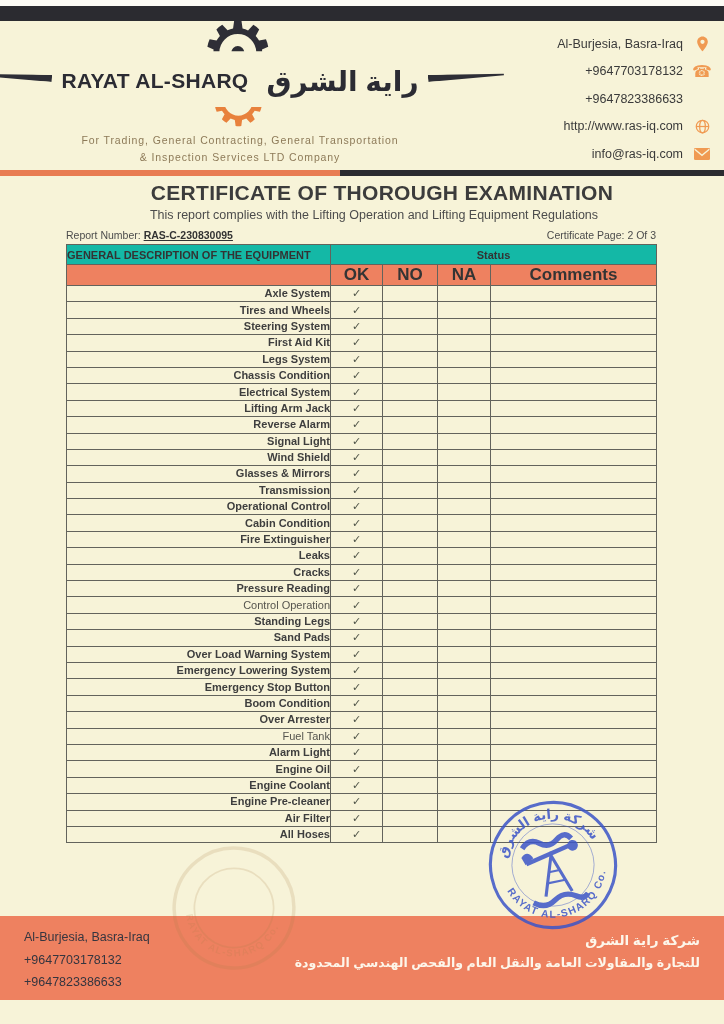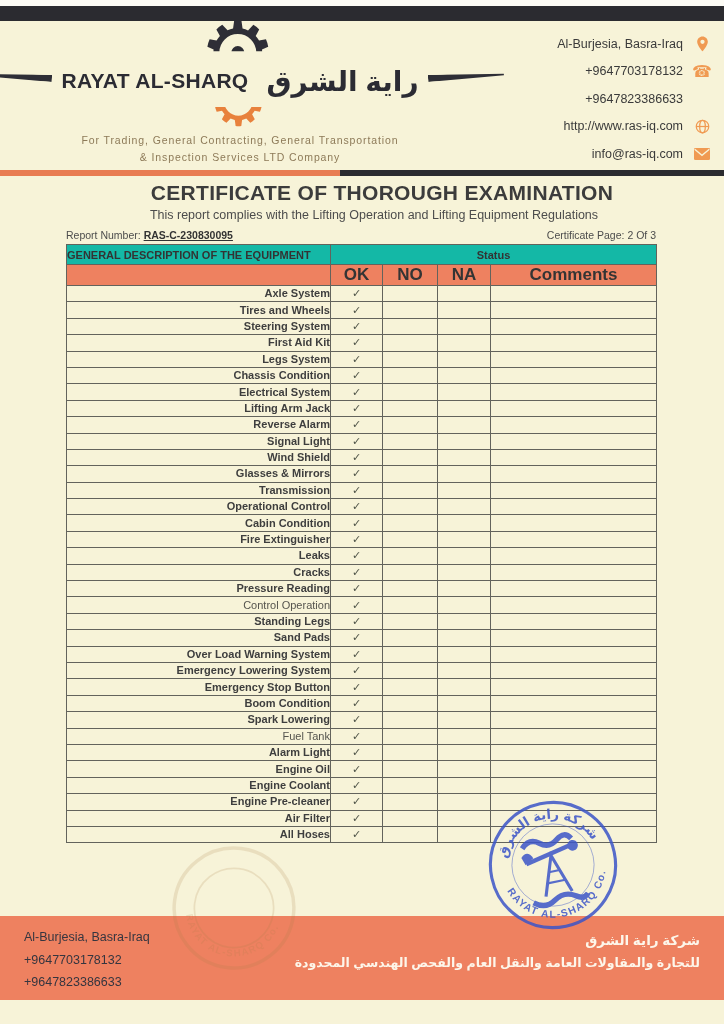--- a/index.html
+++ b/index.html
@@ -368,21 +368,21 @@
           <td class="c-mark"></td>
         </tr>
         <tr>
           <td class="c-desc">Boom Condition</td>
           <td class="c-mark">✓</td>
           <td class="c-mark"></td>
           <td class="c-mark"></td>
           <td class="c-mark"></td>
         </tr>
         <tr>
-          <td class="c-desc">Spark Lowering</td>
+          <td class="c-desc">Over Arrester</td>
           <td class="c-mark">✓</td>
           <td class="c-mark"></td>
           <td class="c-mark"></td>
           <td class="c-mark"></td>
         </tr>
         <tr>
           <td class="c-desc light">Fuel Tank</td>
           <td class="c-mark">✓</td>
           <td class="c-mark"></td>
           <td class="c-mark"></td>

